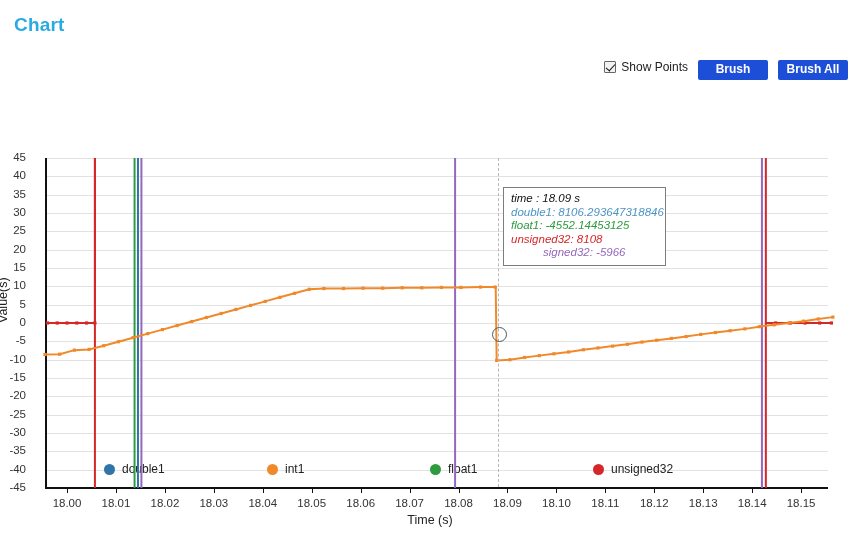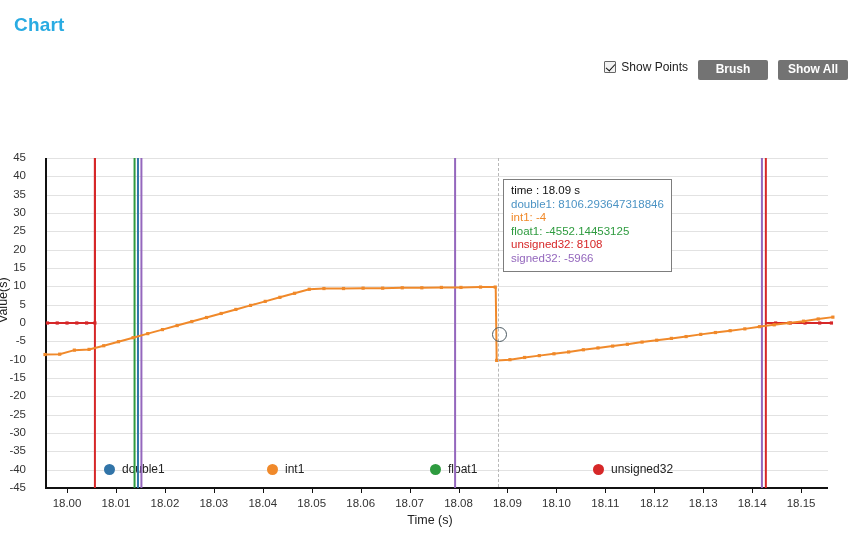--- a/index.html
+++ b/index.html
@@ -50,21 +50,21 @@
     width: 4px; height: 8px;
     border: solid #111;
     border-width: 0 1.6px 1.6px 0;
     transform: rotate(42deg);
   }
   .check-label {
     font-size: 12px;
     color: #222;
   }
   .btn {
-    background: #737373;
+    background: #1d4ed8;
     color: #ffffff;
     font-size: 12px;
     font-weight: bold;
     padding: 3px 0 4px 0;
     width: 70px;
     text-align: center;
     border: none;
     border-radius: 2px;
     cursor: pointer;
     line-height: 13px;
@@ -130,29 +130,30 @@
     position: absolute;
     left: 0; top: 438px;
     width: 860px;
     text-align: center;
     font-size: 12.5px;
     color: #222;
   }
   
   #tooltip {
     position: absolute;
-    left: 503px; top: 104px;
+    left: 503px; top: 112px;
     background: #ffffff;
     border: 1.5px solid #7d7d7d;
-    padding: 4px 7px 5px 7px;
+    padding: 4px 1px 5px 7px;
     font-size: 11.5px;
     line-height: 13.6px;
     white-space: nowrap;
     box-shadow: 0 0 0 0 rgba(0,0,0,0);
     z-index: 30;
+    font-style: italic;
   }
   #tooltip div { font-size: 11.5px; }
   
   #legend {
     position: absolute;
     left: 0; top: 462px;
     width: 860px;
     display: flex;
     justify-content: center;
     gap: 0px;
@@ -220,21 +221,21 @@
 <div id="app">
 
   <div id="page-title">Chart</div>
 
   <div id="controls">
     <label class="check-wrap">
       <span class="checkbox checked"></span>
       <span class="check-label">Show Points</span>
     </label>
     <button class="btn">Brush</button>
-    <button class="btn">Show All</button>
+    <button class="btn">Brush All</button>
   </div>
 
   <div id="chart-area">
     <div id="grid-layer">
         <div class="gridline" style="left: 45px; top: 83px;"></div>
         <div class="gridline" style="left: 45px; top: 101.333px;"></div>
         <div class="gridline" style="left: 45px; top: 119.667px;"></div>
         <div class="gridline" style="left: 45px; top: 138px;"></div>
         <div class="gridline" style="left: 45px; top: 156.333px;"></div>
         <div class="gridline" style="left: 45px; top: 174.667px;"></div>
@@ -393,24 +394,23 @@
     <div id="crosshair"></div>
     <div id="hover-marker"></div>
 
     <div id="axis-label-y">Value(s)</div>
     <div id="axis-label-x">Time (s)</div>
 
     <div id="tooltip">
       <div style="color:#111;">time : 18.09 s</div>
       <div id="tooltip-rows">
           <div style="color: rgb(75, 147, 196);">double1: 8106.293647318846</div>
-          <div style="color: rgb(240, 137, 42);">int1: -4</div>
           <div style="color: rgb(46, 155, 63);">float1: -4552.14453125</div>
           <div style="color: rgb(214, 39, 40);">unsigned32: 8108</div>
-          <div style="color: rgb(148, 103, 189);">signed32: -5966</div>
+          <div style="color: rgb(148, 103, 189); margin-left: 32px;">signed32: -5966</div>
         </div>
     </div>
   </div>
 
   <div id="legend">
       <div class="legend-item">
         <span class="legend-dot" style="background: rgb(49, 116, 168);"></span>
         <span class="legend-text">double1</span>
       </div>
       <div class="legend-item">

